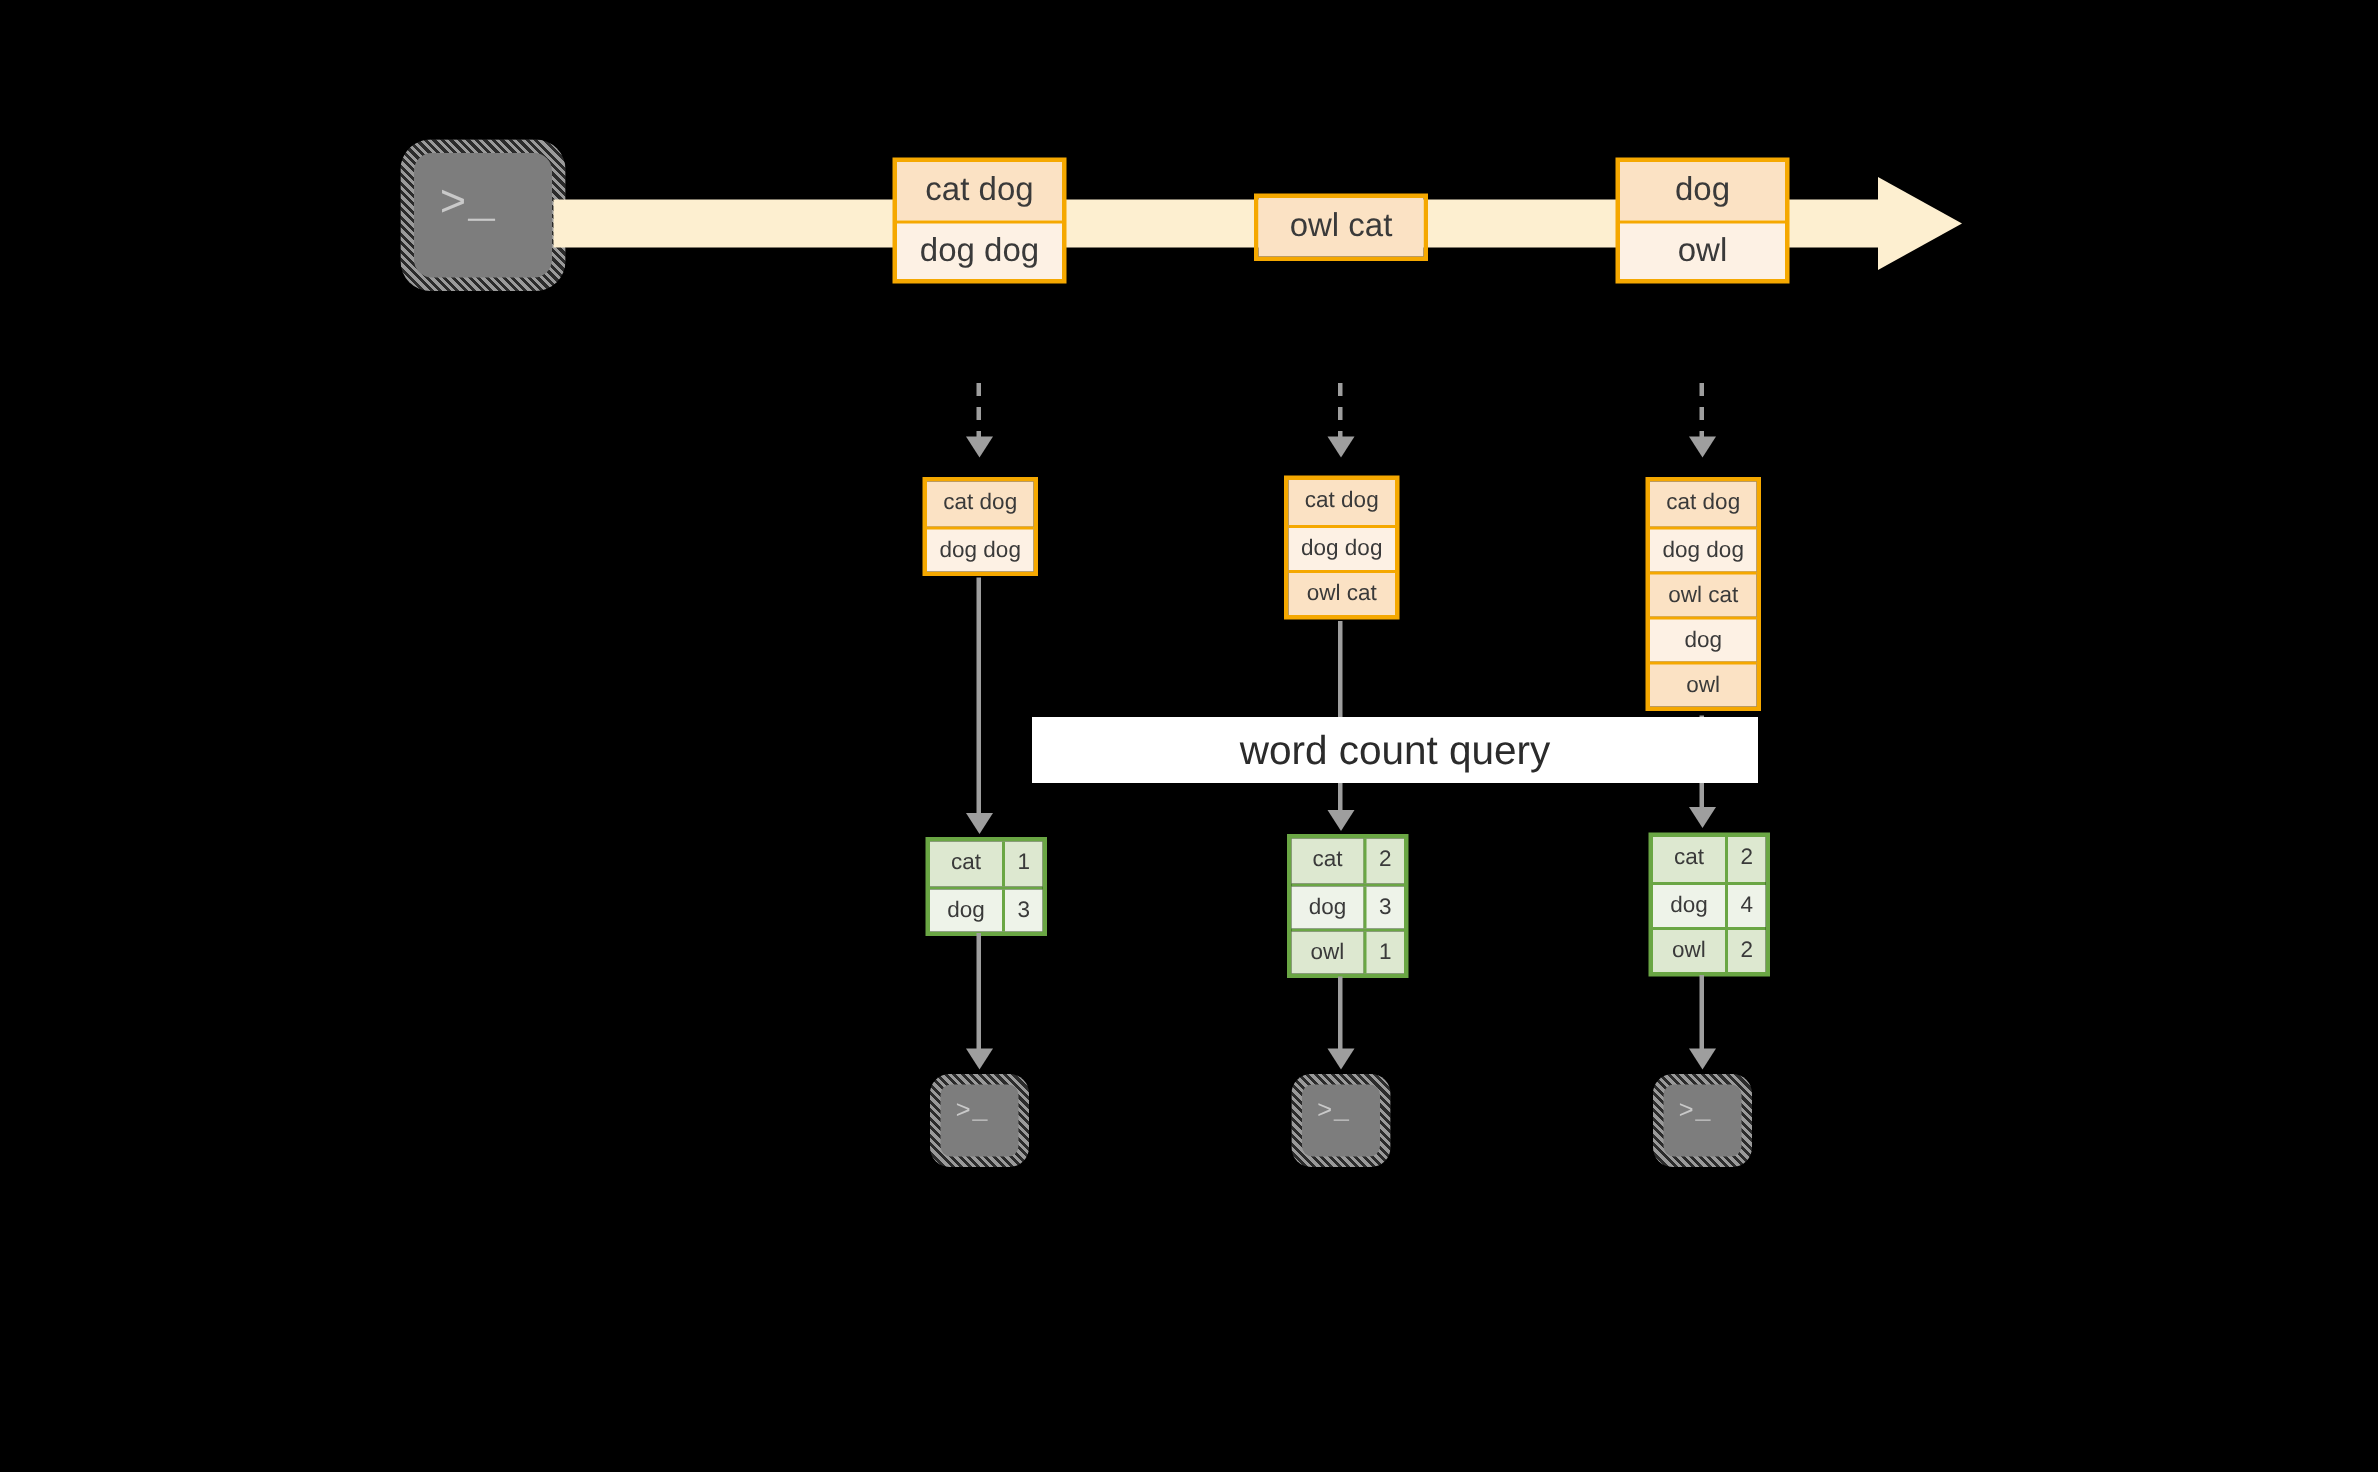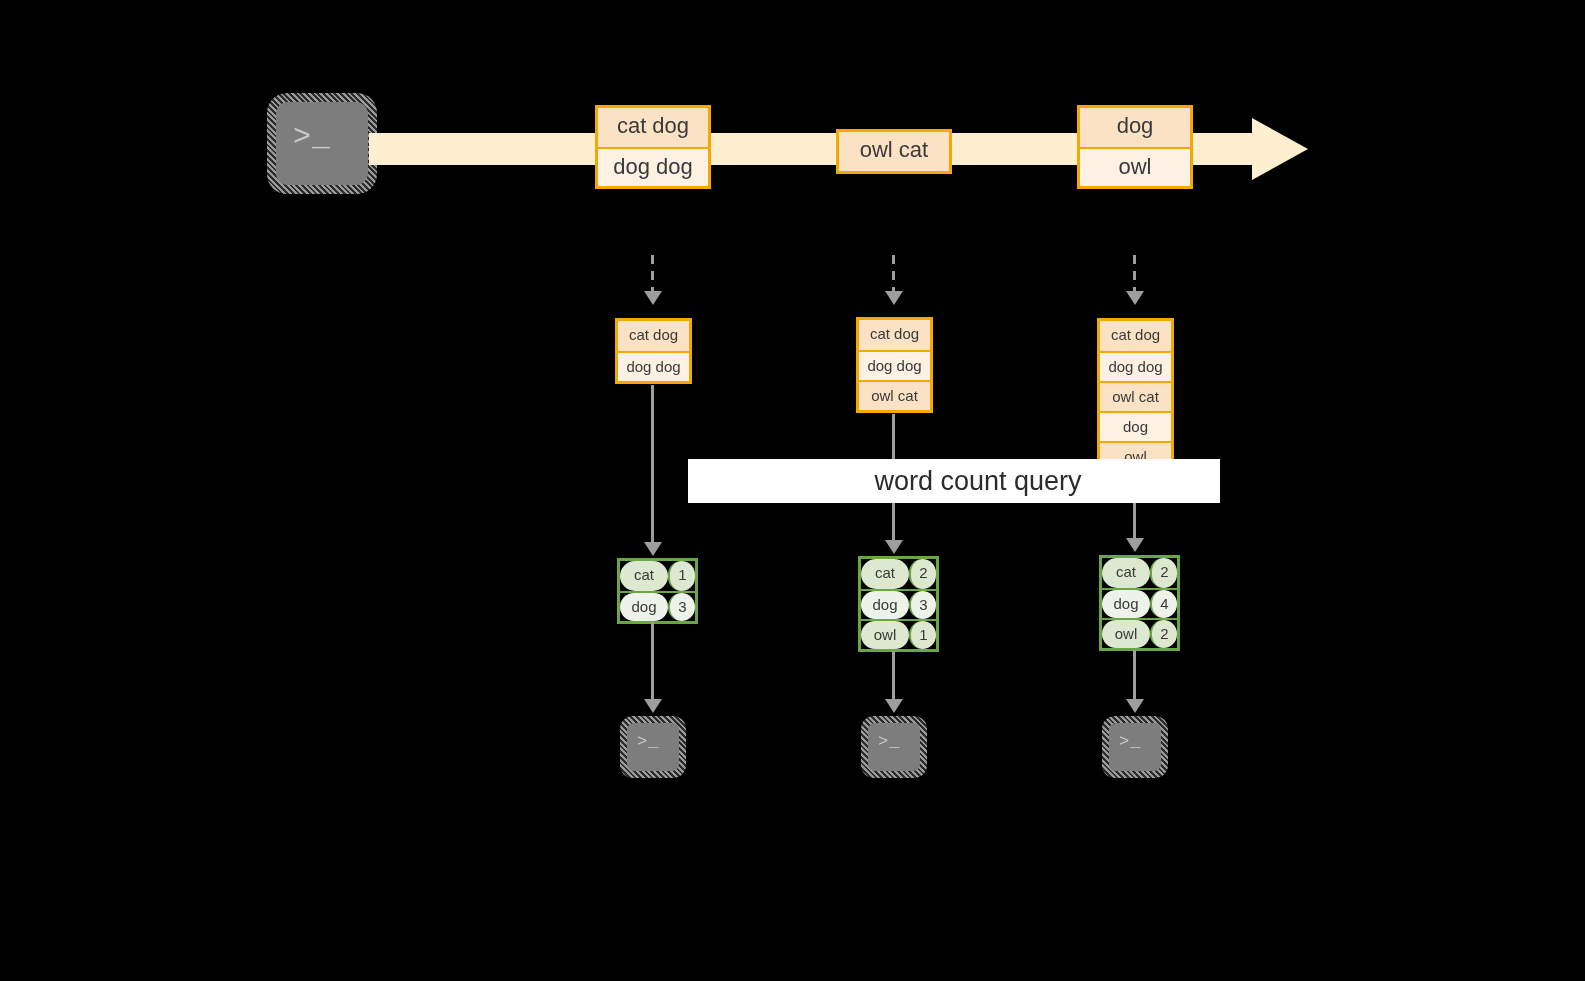--- a/index.html
+++ b/index.html
@@ -61,27 +61,27 @@
   .tbl .row.b{background:#fdf1e4;}
   .tbl .row + .row{border-top:2px solid #f5a800;}
 
   
   .gtbl{position:absolute;box-sizing:border-box;border:3px solid #6aa644;
         color:#3a3a3a;}
   .gtbl .grow{display:flex;height:30px;box-sizing:border-box;}
   .gtbl .grow + .grow{border-top:2px solid #6aa644;}
   .gtbl .grow.a .gc{background:#dde8d0;}
   .gtbl .grow.b .gc{background:#eef3e9;}
-  .gtbl .gc{box-sizing:border-box;line-height:27px;font-size:15px;text-align:center;border-radius:15px;}
+  .gtbl .gc{box-sizing:border-box;line-height:27px;font-size:15px;text-align:center;}
   .gtbl .gc.word{width:48px;}
   .gtbl .gc.cnt{width:27px;border-left:2px solid #6aa644;}
 
   
-  .qband{position:absolute;left:688px;top:459px;width:484px;height:44px;
-         background:#ffffff;display:flex;align-items:center;justify-content:center;padding-left:48px;}
+  .qband{position:absolute;left:688px;top:478px;width:484px;height:44px;
+         background:#ffffff;display:flex;align-items:center;justify-content:center;}
   .qband .qtext{font-size:27px;color:#2b2b2b;}
 </style>
 </head>
 <body>
 
 <div id="stage">
 
   <div class="term big">
     <div class="inner"></div>
     <div class="glyph">&gt;_</div>

